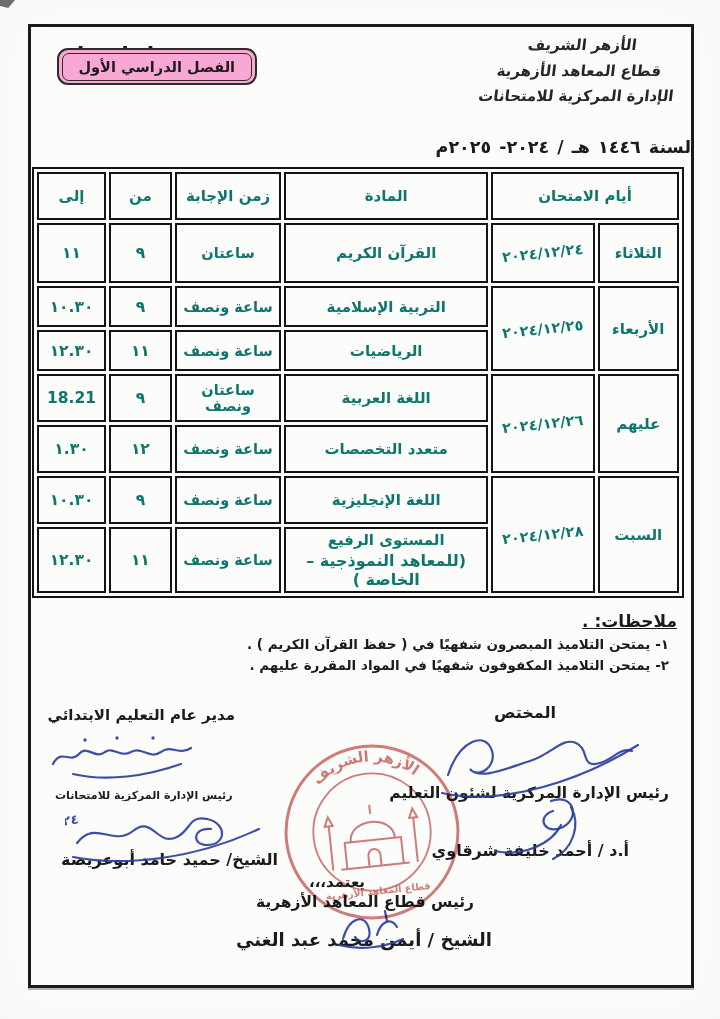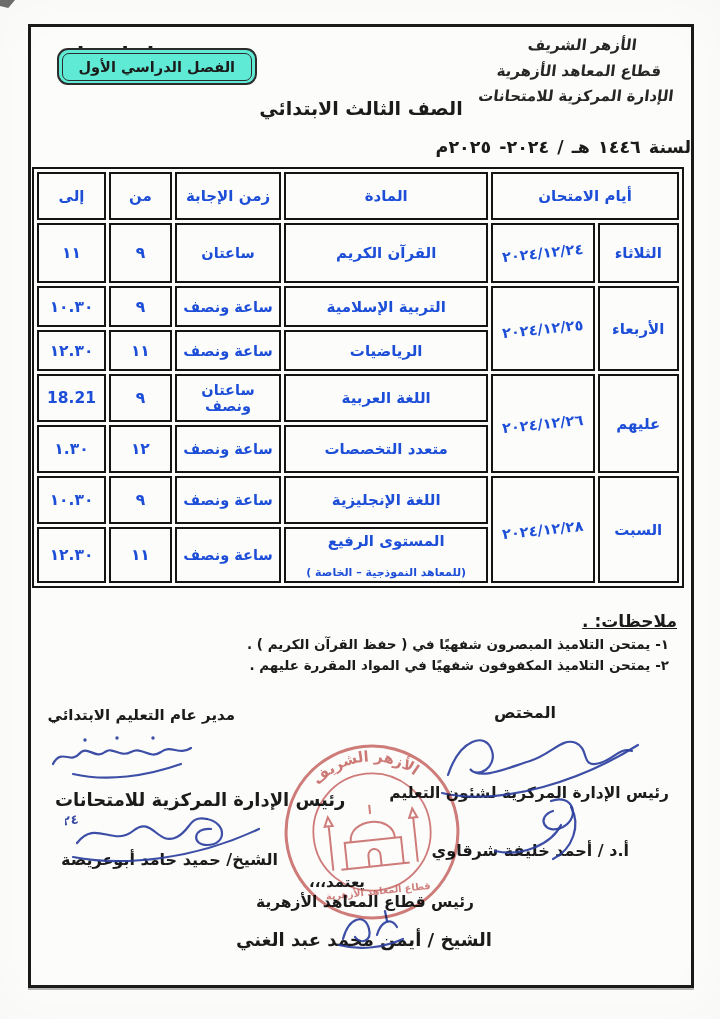--- a/index.html
+++ b/index.html
@@ -12,56 +12,56 @@
                clip-path:polygon(0 0,100% 0,55% 100%,0 75%); opacity:.8; }
 
   .frame { position:absolute; left:28px; top:24px; width:666px; height:964px;
            border:3.5px solid #1a1a1a; box-shadow:0 2px 0 0 rgba(110,110,110,.5); }
 
   
   .letterhead { position:absolute; top:6px; right:6px; width:212px; text-align:center;
                 font-weight:bold; font-size:15px; line-height:1.7; color:#262626;
                 transform:skewX(-7deg); letter-spacing:-0.3px; z-index:2; }
   .badge-outer { position:absolute; top:21px; left:26px; border:2px solid #2c2c2c;
-                 border-radius:11px; padding:2.5px; background:#5eead4; z-index:2; }
+                 border-radius:11px; padding:2.5px; background:#f9a8d4; z-index:2; }
   .badge-inner { border:1.5px solid #2c2c2c; border-radius:7px; padding:5px 16px;
                  font-size:14.5px; font-weight:bold; white-space:nowrap; }
   .doc-title    { position:absolute; top:16px;  left:0; right:0; text-align:left; font-size:21px;   font-weight:bold; z-index:1;padding-left:28px; }
   .doc-subtitle { position:absolute; top:70px;  left:0; right:0; text-align:center; font-size:19px;   font-weight:bold; z-index:1; }
   .doc-year     { position:absolute; top:110px; left:0; right:0; text-align:right; font-size:17.5px; font-weight:bold; word-spacing:2px; z-index:1; }
 
   
   table.exam { position:absolute; top:140px; right:7px; width:652px;
                border-collapse:separate; border-spacing:3px; border:2.5px solid #141414;
                table-layout:fixed; z-index:1; }
   table.exam th, table.exam td { border:2.5px solid #141414; text-align:center;
-               vertical-align:middle; font-weight:bold; color:#1d4ed8; padding:2px 4px; }
+               vertical-align:middle; font-weight:bold; color:#0f766e; padding:2px 4px; }
   table.exam th { font-size:15px; }
   .tr-head{height:48px} .tr-tue{height:60px} .tr-w1,.tr-w2{height:41px}
   .tr-t1,.tr-t2{height:48px} .tr-s1{height:48px} .tr-s2{height:56px}
   td.day  { font-size:15px; }
   td.date { font-size:14.5px; }
   td.date .tilt { display:inline-block; transform:rotate(-6deg); white-space:nowrap; }
   td.subj { font-size:15px; }
   td.dur  { font-size:14.5px; }
   td.num  { font-size:15.5px; }
-  .subj-note { font-size:11px; margin-top:16px; }
+  .subj-note { font-size:16px; margin-top:2px; }
 
   
   .notes { position:absolute; top:584px; right:14px; text-align:right; z-index:1; }
   .notes-title { font-size:17px; font-weight:bold; text-decoration:underline; }
   .note-item { font-size:13.5px; font-weight:bold; margin:5px 8px 0 0; }
 
   
   .sig-text { position:absolute; font-weight:bold; z-index:2; white-space:nowrap; }
   .t-specialist { top:676px; right:135px; font-size:16px; }
   .t-director   { top:679px; right:456px; font-size:15px; }
   .t-eduhead    { top:757px; right:22px;  font-size:15.5px; }
   .n-eduhead    { top:814px; right:62px;  font-size:16px; }
-  .t-examshead  { top:762px; left:24px;   font-size:18px; }
+  .t-examshead  { top:762px; left:24px;   font-size:11px; }
   .n-examshead  { top:823px; left:30px;   font-size:16px; }
   .t-approve    { top:846px; left:268px; width:76px; text-align:center; font-size:15px; }
   .t-sector     { top:866px; left:214px; width:240px; text-align:center; font-size:15.5px; }
   .n-sector     { top:902px; left:168px; width:330px; text-align:center; font-size:18px; }
 
   .sig-svg { position:absolute; z-index:5; }
   .s-specialist { top:690px; right:42px; }
   .s-director   { top:703px; right:492px; }
   .s-eduhead    { top:764px; right:96px; }
   .s-examshead  { top:776px; left:34px; }
@@ -86,21 +86,20 @@
       <div>الأزهر الشريف</div>
       <div>قطاع المعاهد الأزهرية</div>
       <div>الإدارة المركزية للامتحانات</div>
     </div>
 
     <div class="badge-outer">
       <div class="badge-inner">الفصل الدراسي الأول</div>
     </div>
 
     <div class="doc-title">جدول امتحان</div>
-    <div class="doc-subtitle">الصف الثالث الابتدائي</div>
     <div class="doc-year">لسنة ١٤٤٦ هـ / ٢٠٢٤- ٢٠٢٥م</div>
 
     <table class="exam">
       <colgroup>
         <col style="width:13%">
           <col style="width:16.5%">
           <col style="width:32.5%">
         <col style="width:17%">
           <col style="width:10%">
           <col style="width:11%">

